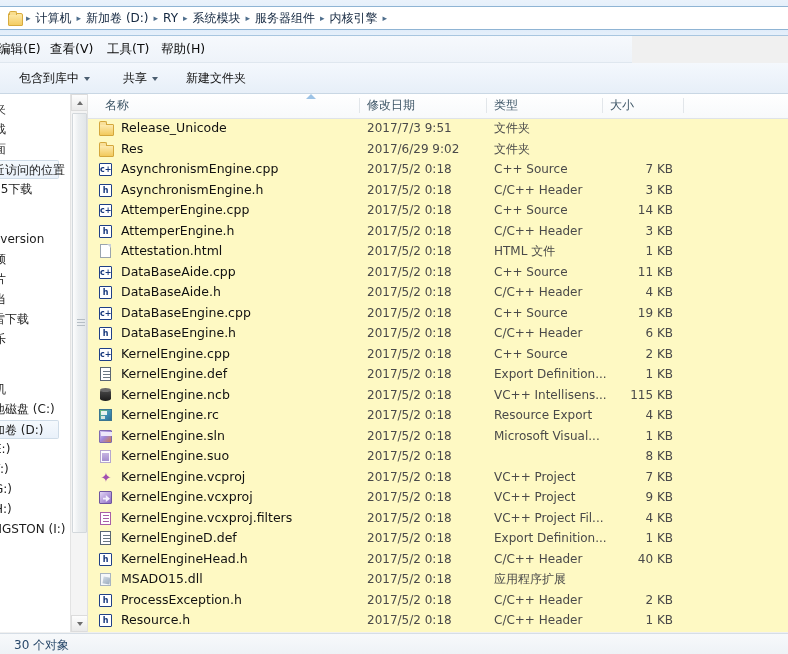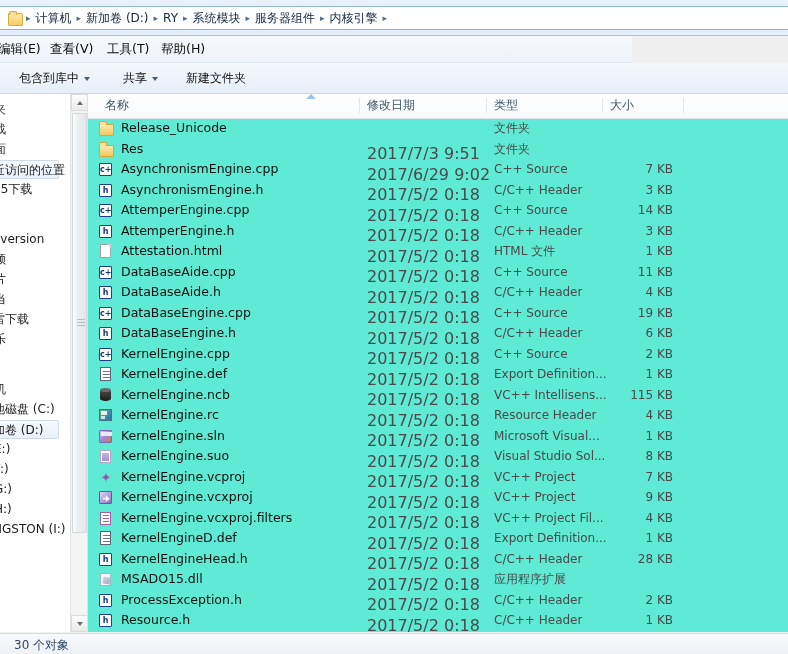--- a/index.html
+++ b/index.html
@@ -111,21 +111,21 @@
     border:1px solid #d3d8dc;box-sizing:border-box;border-radius:1px;
   }
   .navscroll .grip{
     position:absolute;left:4px;top:50%;margin-top:-4px;width:8px;height:8px;
   }
   .navscroll .grip i{display:block;height:1px;background:#b6bec5;margin-bottom:2px;}
 
   
   .listpane{
     position:absolute;left:88px;top:94px;width:700px;height:538px;
-    background:#5eead4;overflow:hidden;
+    background:#fef9c3;overflow:hidden;
   }
   .colhead{
     position:absolute;left:0;top:0;width:700px;height:24px;
     background:linear-gradient(to bottom,#ffffff,#f7f9fb);
     border-bottom:1px solid #dfe3e8;
   }
   .colhead .ch{
     position:absolute;top:0;height:23px;line-height:23px;
     font-size:12px;color:#3d5566;white-space:nowrap;cursor:default;
   }
@@ -141,21 +141,21 @@
   .rows{position:absolute;left:0;top:24px;width:700px;height:514px;}
   .row{
     position:absolute;left:0;width:700px;height:20.5px;cursor:default;
   }
   .cell-name{
     position:absolute;left:33px;top:0;height:20.5px;line-height:20.5px;
     font-size:12.5px;color:#111;white-space:nowrap;
   }
   .cell-date{
     position:absolute;left:279px;top:0;height:20.5px;line-height:20.5px;
-    font-size:16px;color:#4a4a4a;white-space:nowrap;margin-top:26px;
+    font-size:12px;color:#4a4a4a;white-space:nowrap;
   }
   .cell-type{
     position:absolute;left:406px;top:0;height:20.5px;line-height:20.5px;
     font-size:12px;color:#4a4a4a;white-space:nowrap;
   }
   .cell-size{
     position:absolute;left:465px;top:0;width:120px;text-align:right;
     height:20.5px;line-height:20.5px;font-size:12px;color:#4a4a4a;white-space:nowrap;
   }
 
@@ -509,39 +509,38 @@
           <span class="cell-date">2017/5/2 0:18</span>
           <span class="cell-type">VC++ Intellisens...</span>
           <span class="cell-size">115 KB</span>
         </div>
         <div class="row" style="top: 287px;">
           <span class="ic ic-rc">
             <i></i>
           </span>
           <span class="cell-name">KernelEngine.rc</span>
           <span class="cell-date">2017/5/2 0:18</span>
-          <span class="cell-type">Resource Header</span>
+          <span class="cell-type">Resource Export</span>
           <span class="cell-size">4 KB</span>
         </div>
         <div class="row" style="top: 307.5px;">
           <span class="ic ic-sln">
             <i></i>
           </span>
           <span class="cell-name">KernelEngine.sln</span>
           <span class="cell-date">2017/5/2 0:18</span>
           <span class="cell-type">Microsoft Visual...</span>
           <span class="cell-size">1 KB</span>
         </div>
         <div class="row" style="top: 328px;">
           <span class="ic ic-suo">
             <i></i>
           </span>
           <span class="cell-name">KernelEngine.suo</span>
           <span class="cell-date">2017/5/2 0:18</span>
-          <span class="cell-type">Visual Studio Sol...</span>
           <span class="cell-size">8 KB</span>
         </div>
         <div class="row" style="top: 348.5px;">
           <span class="ic ic-vcproj">✦</span>
           <span class="cell-name">KernelEngine.vcproj</span>
           <span class="cell-date">2017/5/2 0:18</span>
           <span class="cell-type">VC++ Project</span>
           <span class="cell-size">7 KB</span>
         </div>
         <div class="row" style="top: 369px;">
@@ -571,21 +570,21 @@
           <span class="cell-type">Export Definition...</span>
           <span class="cell-size">1 KB</span>
         </div>
         <div class="row" style="top: 430.5px;">
           <span class="ic ic-h">
             <b>h</b>
           </span>
           <span class="cell-name">KernelEngineHead.h</span>
           <span class="cell-date">2017/5/2 0:18</span>
           <span class="cell-type">C/C++ Header</span>
-          <span class="cell-size">28 KB</span>
+          <span class="cell-size">40 KB</span>
         </div>
         <div class="row" style="top: 451px;">
           <span class="ic ic-dll">
             <i></i>
           </span>
           <span class="cell-name">MSADO15.dll</span>
           <span class="cell-date">2017/5/2 0:18</span>
           <span class="cell-type">应用程序扩展</span>
         </div>
         <div class="row" style="top: 471.5px;">

